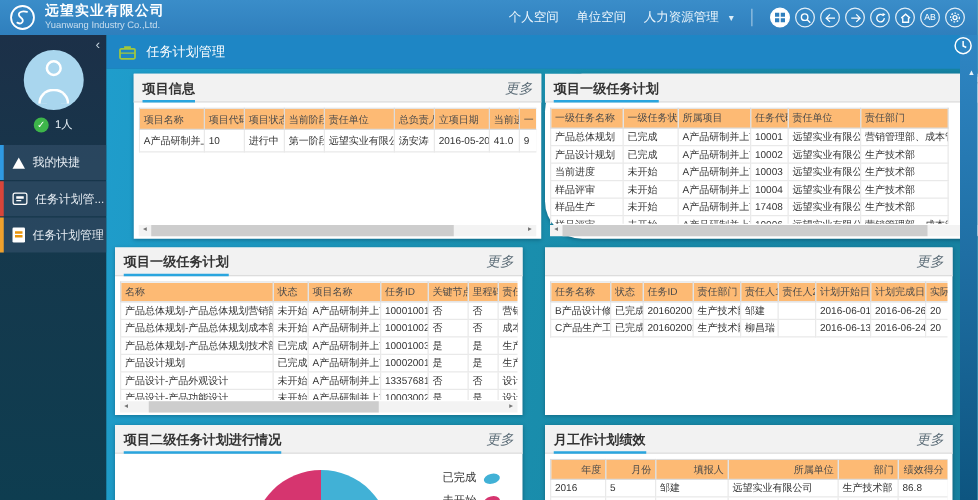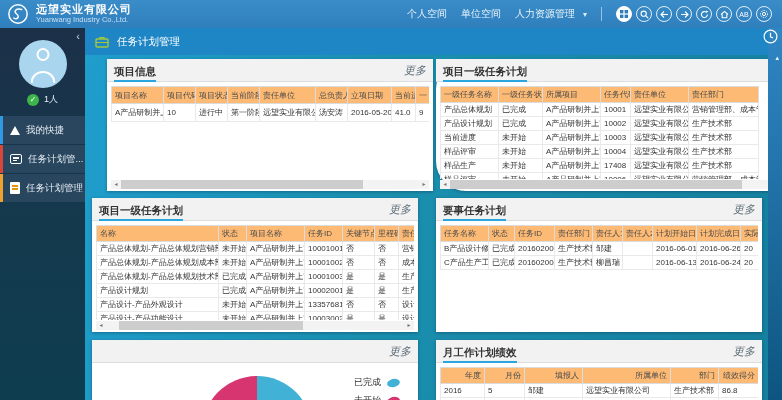--- a/index.html
+++ b/index.html
@@ -433,21 +433,20 @@
       </div>
       <div class="hs">
         <span class="ar">◂</span>
         <span class="thumb" style="width:58%;margin-left:4%"></span>
         <span class="ar" style="margin-left:auto">▸</span>
       </div>
     </div>
 
     <div class="panel p4">
       <div class="phead">
-        <span class="ptitle">要事任务计划</span>
         <span class="more">更多</span>
       </div>
       <div class="tbl-wrap">
         <table style="width: 320px;">
             <colgroup>
               <col style="width: 48px;">
               <col style="width: 26px;">
               <col style="width: 40px;">
               <col style="width: 38px;">
               <col style="width: 30px;">
@@ -492,20 +491,21 @@
                 <td>2016-06-24</td>
                 <td>20</td>
               </tr>
             </tbody>
           </table>
       </div>
     </div>
 
     <div class="panel p5">
       <div class="phead">
+        <span class="ptitle">项目二级任务计划进行情况</span>
         <span class="more">更多</span>
       </div>
       <div class="pie" style="background: conic-gradient(rgb(65, 177, 214) 0%, rgb(65, 177, 214) 48%, rgb(214, 53, 111) 48%, rgb(214, 53, 111) 100%);"></div>
       <div class="legend">
         <div class="leg-row">
           <span class="leg-lbl">已完成</span>
           <span class="leg-mark" style="background: rgb(65, 177, 214);"></span>
         </div>
         <div class="leg-row">
           <span class="leg-lbl">未开始</span>

